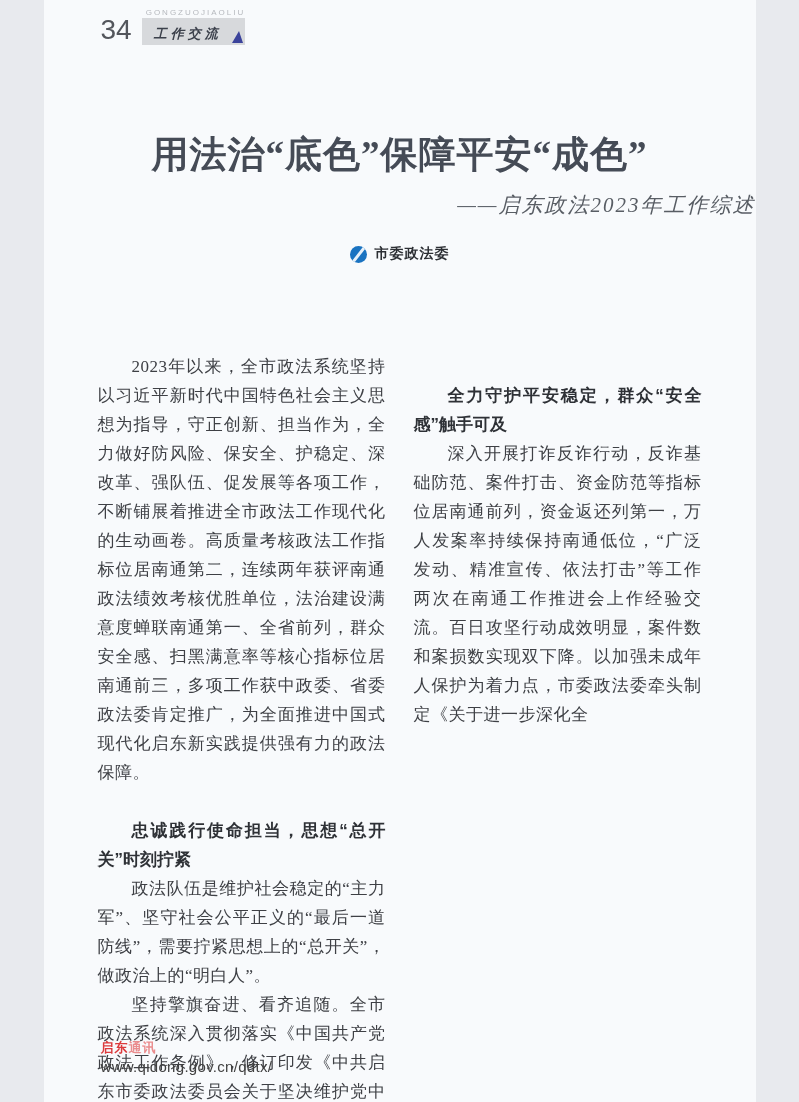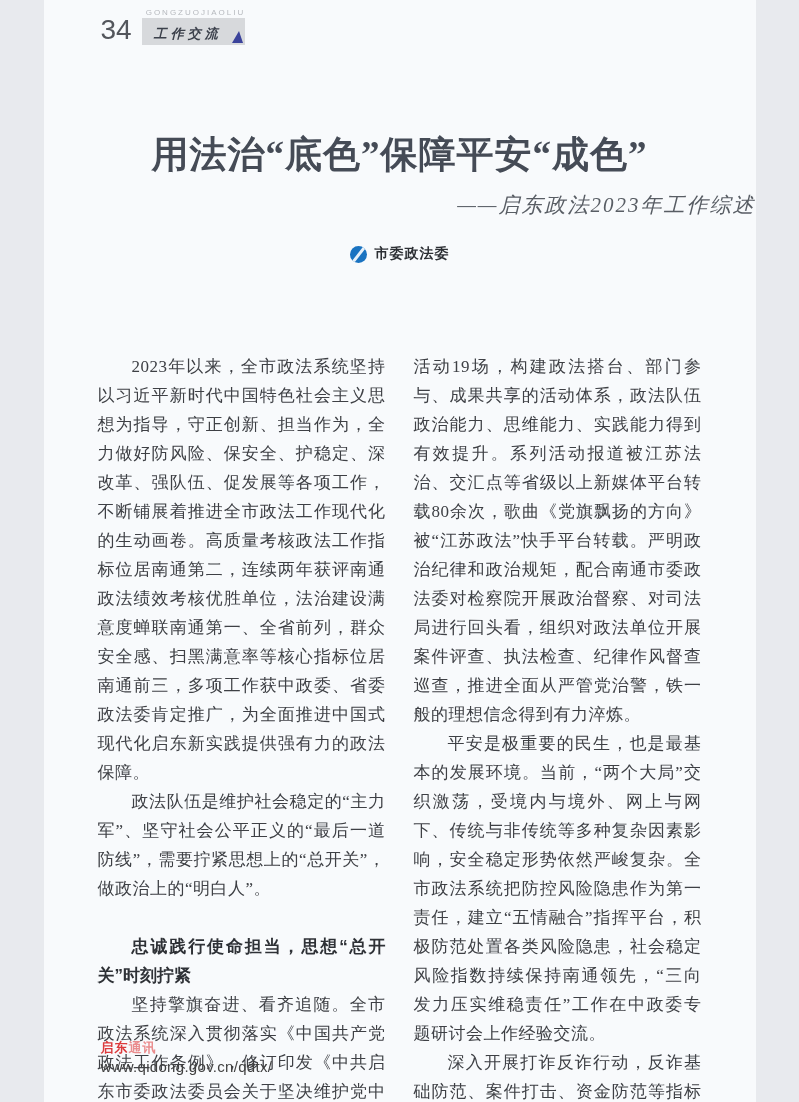--- a/index.html
+++ b/index.html
@@ -124,27 +124,26 @@
     <div class="article-subtitle">——启东政法2023年工作综述</div>
     <div class="author-row">
       <span class="author-icon"></span>
       <span class="author-name">市委政法委</span>
     </div>
   </div>
 
   <div class="article-body">
     <div class="column">
         <p class="para para">2023年以来，全市政法系统坚持以习近平新时代中国特色社会主义思想为指导，守正创新、担当作为，全力做好防风险、保安全、护稳定、深改革、强队伍、促发展等各项工作，不断铺展着推进全市政法工作现代化的生动画卷。高质量考核政法工作指标位居南通第二，连续两年获评南通政法绩效考核优胜单位，法治建设满意度蝉联南通第一、全省前列，群众安全感、扫黑满意率等核心指标位居南通前三，多项工作获中政委、省委政法委肯定推广，为全面推进中国式现代化启东新实践提供强有力的政法保障。</p>
+        <p class="para heading">忠诚践行使命担当，思想“总开关”时刻拧紧</p>
         <p class="para para">政法队伍是维护社会稳定的“主力军”、坚守社会公平正义的“最后一道防线”，需要拧紧思想上的“总开关”，做政治上的“明白人”。</p>
-        <p class="para heading">忠诚践行使命担当，思想“总开关”时刻拧紧</p>
         <p class="para para">坚持擎旗奋进、看齐追随。全市政法系统深入贯彻落实《中国共产党政法工作条例》，修订印发《中共启东市委政法委员会关于坚决维护党中央权威和集中统一领导的规定》，严格执行重大事项请示报告、政治轮训、工作述职、调查研究等制度机制，政法系统领导干部召开政治忠诚剖析会、专题研讨班，切实把党的绝对领导贯彻到政法工作各方面全过程。创新开展“把忠诚镌刻在东疆大地上”系列活动，将理论学习、党建工作、业务培训与形式多样的活动有机融合、有效衔接，举办读书沙龙、征文评比、宣讲会、辩论赛、模拟法庭等各类</p>
       </div>
     <div class="column">
-        <p class="para para_continued">活动19场，构建政法搭台、部门参与、成果共享的活动体系，政法队伍政治能力、思维能力、实践能力得到有效提升。系列活动报道被江苏法治、交汇点等省级以上新媒体平台转载80余次，歌曲《党旗飘扬的方向》被“江苏政法”快手平台转载。严明政治纪律和政治规矩，配合南通市委政法委对检察院开展政治督察、对司法局进行回头看，组织对政法单位开展案件评查、执法检查、纪律作风督查巡查，推进全面从严管党治警，铁一般的理想信念得到有力淬炼。</p>
-        <p class="para para">平安是极重要的民生，也是最基本的发展环境。当前，“两个大局”交织激荡，受境内与境外、网上与网下、传统与非传统等多种复杂因素影响，安全稳定形势依然严峻复杂。全市政法系统把防控风险隐患作为第一责任，建立“五情融合”指挥平台，积极防范处置各类风险隐患，社会稳定风险指数持续保持南通领先，“三向发力压实维稳责任”工作在中政委专题研讨会上作经验交流。</p>
+        <p class="para heading">全力守护平安稳定，群众“安全感”触手可及</p>
         <p class="para para">深入开展打诈反诈行动，反诈基础防范、案件打击、资金防范等指标位居南通前列，资金返还列第一，万人发案率持续保持南通低位，“广泛发动、精准宣传、依法打击”等工作两次在南通工作推进会上作经验交流。百日攻坚行动成效明显，案件数和案损数实现双下降。以加强未成年人保护为着力点，市委政法委牵头制定《关于进一步深化全</p>
       </div>
   </div>
 
   <div class="footer">
     <div class="footer-brand">
       <span class="brand-primary">启东</span><span class="brand-secondary">通讯</span>
     </div>
     <div class="footer-url">www.qidong.gov.cn/qdtx/</div>
   </div>

